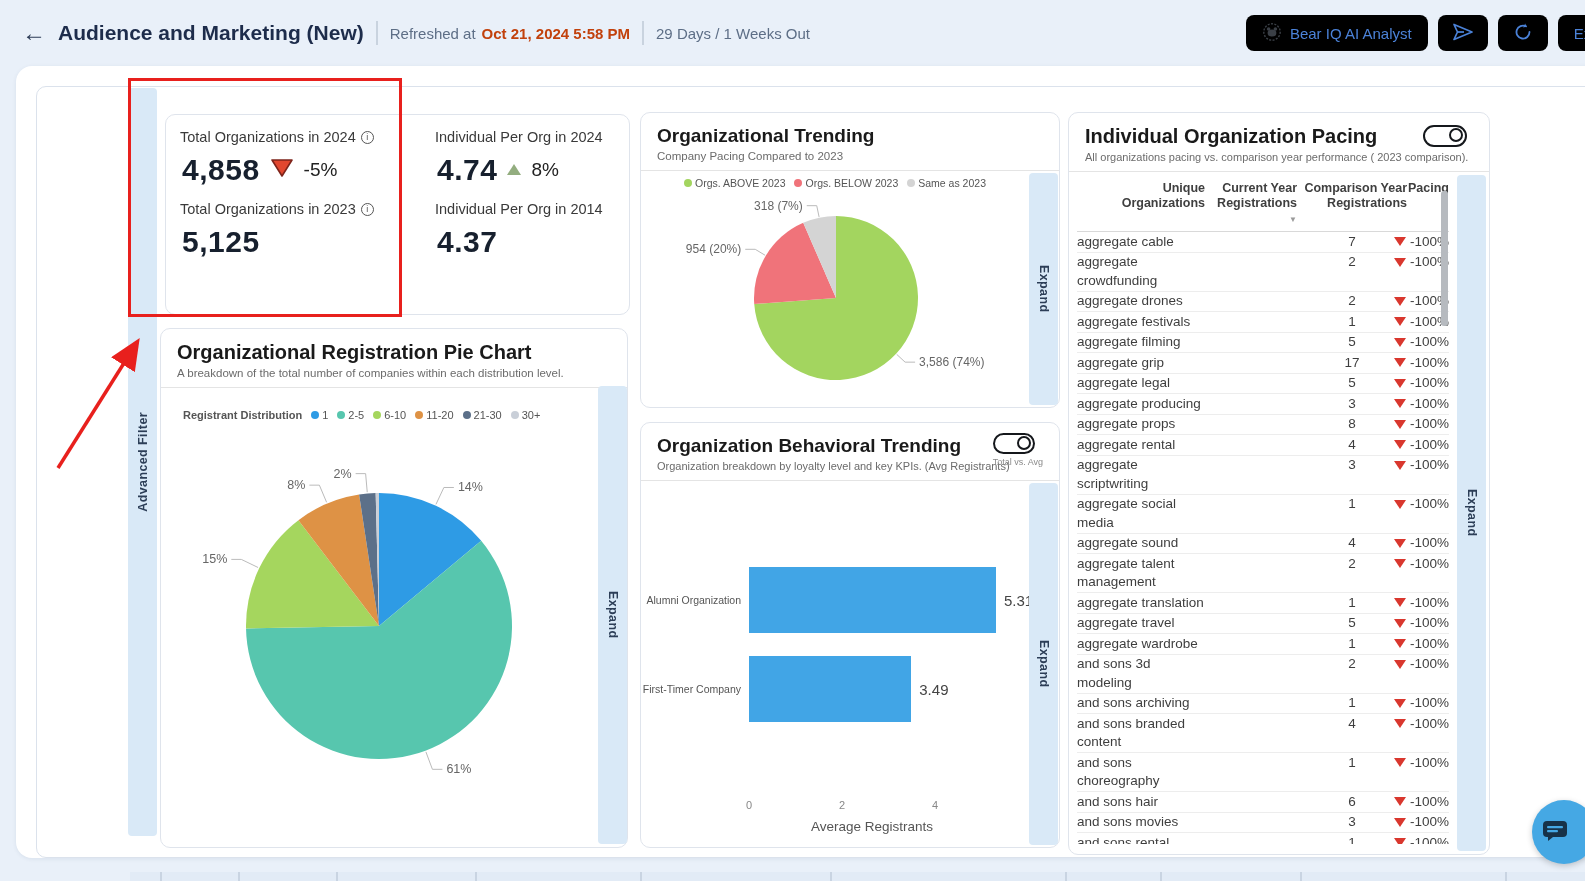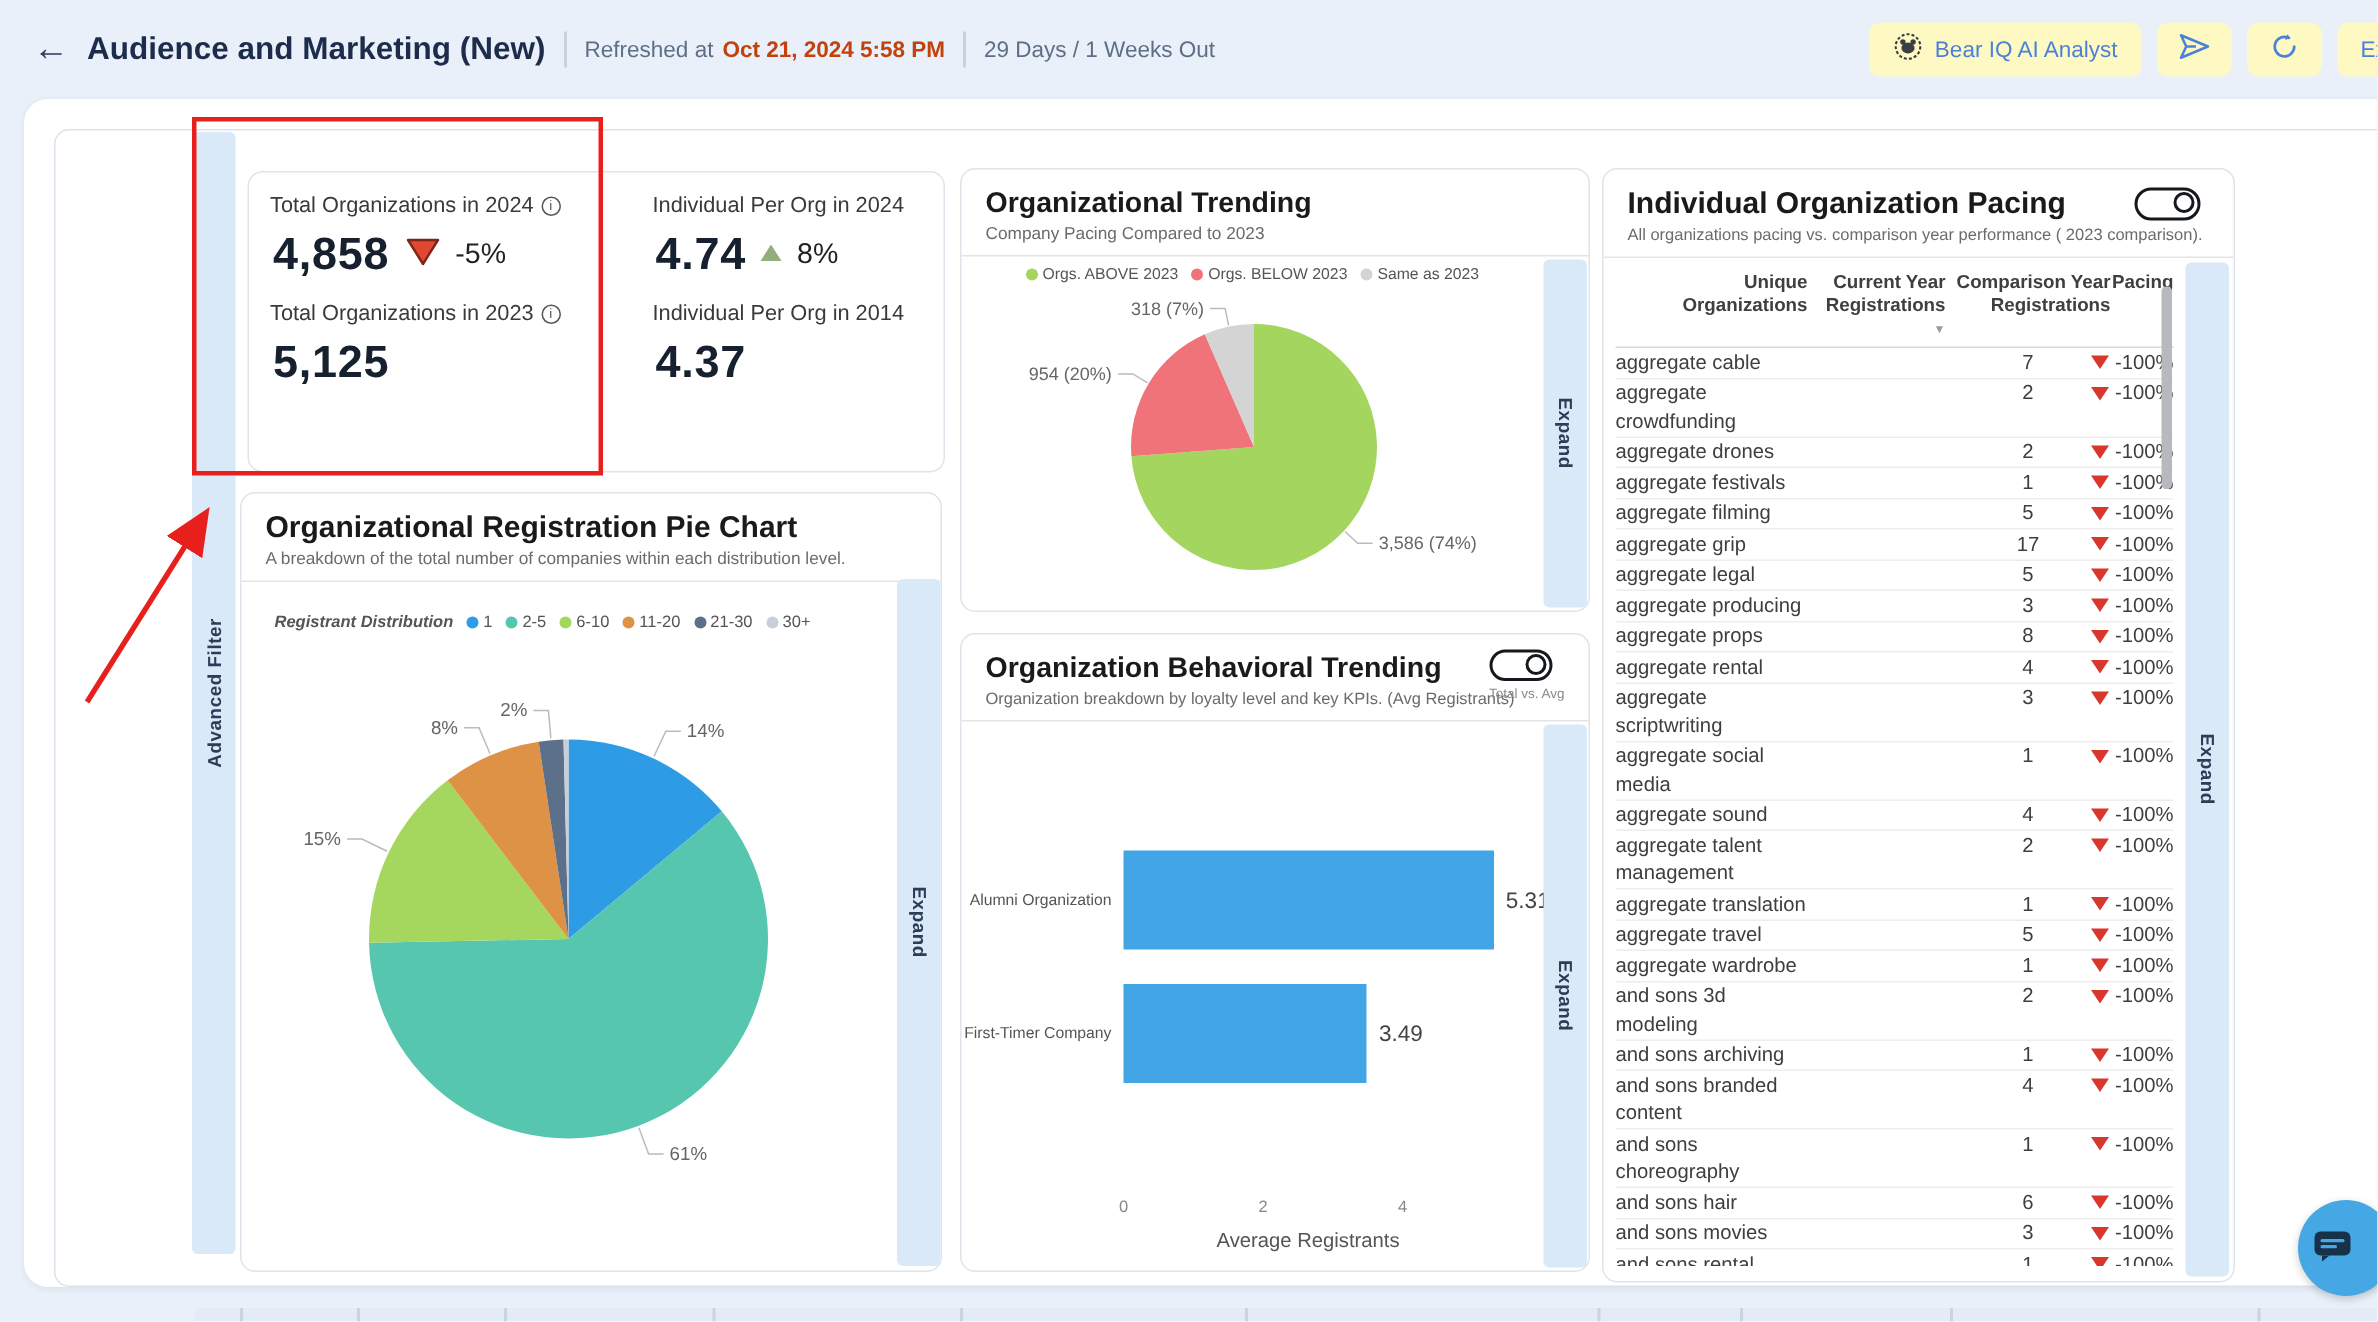--- a/index.html
+++ b/index.html
@@ -7,21 +7,21 @@
   .screen { position:relative; width:1585px; height:881px; background:#e9f0f9; overflow:hidden; }
 
   
   .header { position:absolute; left:0; top:0; width:100%; height:66px; display:flex; align-items:center; padding-left:16px; }
   .back-btn { width:36px; height:36px; border:none; background:transparent; font-size:24px; color:#2b3a55; cursor:pointer; line-height:36px; }
   .hdr-title { font-size:21px; font-weight:bold; color:#1d2c4b; margin-left:6px; white-space:nowrap; }
   .hdr-sep { width:2px; height:24px; background:#c9d3df; margin:0 12px; }
   .hdr-muted { font-size:15px; color:#5d6e86; white-space:nowrap; }
   .hdr-strong { font-size:15px; font-weight:600; color:#c2410c; margin-left:6px; white-space:nowrap; }
   .hdr-right { margin-left:auto; display:flex; align-items:center; gap:10px; margin-right:-48px; }
-  .pill-btn { height:36px; background:#fef9c3; border:none; border-radius:8px; color:#4b82d8; font-size:15px;
+  .pill-btn { height:36px; background:#000000; border:none; border-radius:8px; color:#4b82d8; font-size:15px;
               display:flex; align-items:center; gap:8px; padding:0 16px; cursor:pointer; white-space:nowrap; }
   .icon-btn { width:50px; justify-content:center; padding:0; }
 
   
   .outer-card { position:absolute; left:16px; top:66px; width:1600px; height:792px; background:#ffffff; border-radius:16px; box-shadow:0 1px 4px rgba(30,50,90,.08); }
   .inner-panel { position:absolute; left:36px; top:86px; width:1560px; height:772px; background:#ffffff; border:1px solid #dbe2ec; border-radius:10px; }
 
   .vstrip { position:absolute; background:#d9e9f7; display:flex; align-items:center; justify-content:center; cursor:pointer; }
   .vstrip span { writing-mode:vertical-rl; font-size:12.5px; font-weight:600; color:#2c3e57; letter-spacing:.4px; }
   .advanced-filter { left:128px; top:88px; width:29px; height:748px; border-radius:4px; }
@@ -42,21 +42,21 @@
   .kpi-value { font-size:30px; font-weight:bold; color:#17202e; letter-spacing:.5px; }
   .kpi-delta { font-size:19px; color:#222; }
 
   
   .anno-rect { position:absolute; left:128px; top:78px; width:274px; height:239px; border:3px solid #e8201d; z-index:40; pointer-events:none; }
   .anno-arrow { position:absolute; left:40px; top:330px; z-index:40; pointer-events:none; }
 
   
   .reg-card { left:160px; top:328px; width:468px; height:520px; }
   .legend-row { display:flex; align-items:center; gap:9px; font-size:11px; color:#555; }
-  .legend-row .lg-title { font-weight:bold; color:#555;font-style:italic; }
+  .legend-row .lg-title { font-weight:bold; color:#555; }
   .legend-item { display:flex; align-items:center; gap:3px; cursor:pointer; }
   .legend-dot { width:8px; height:8px; border-radius:50%; display:inline-block; }
   .reg-legend { position:absolute; left:22px; top:80px; }
   .reg-pie { position:absolute; left:0; top:95px; }
 
   
   .trend-card { left:640px; top:112px; width:420px; height:296px; }
   .trend-legend { position:absolute; left:0; top:64px; width:388px; justify-content:center; font-size:10.5px; }
   .trend-pie { position:absolute; left:0; top:58px; }
 

